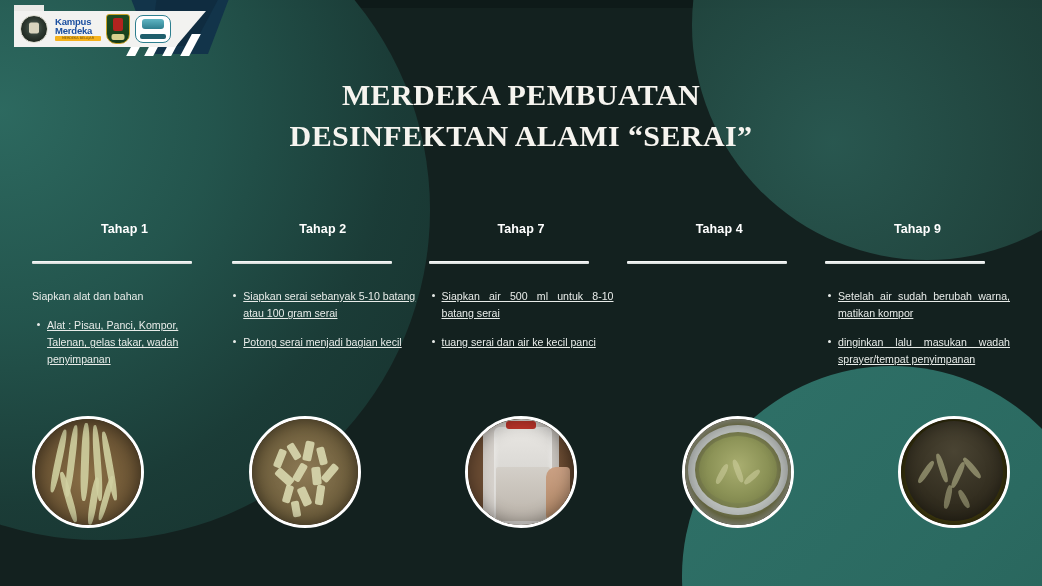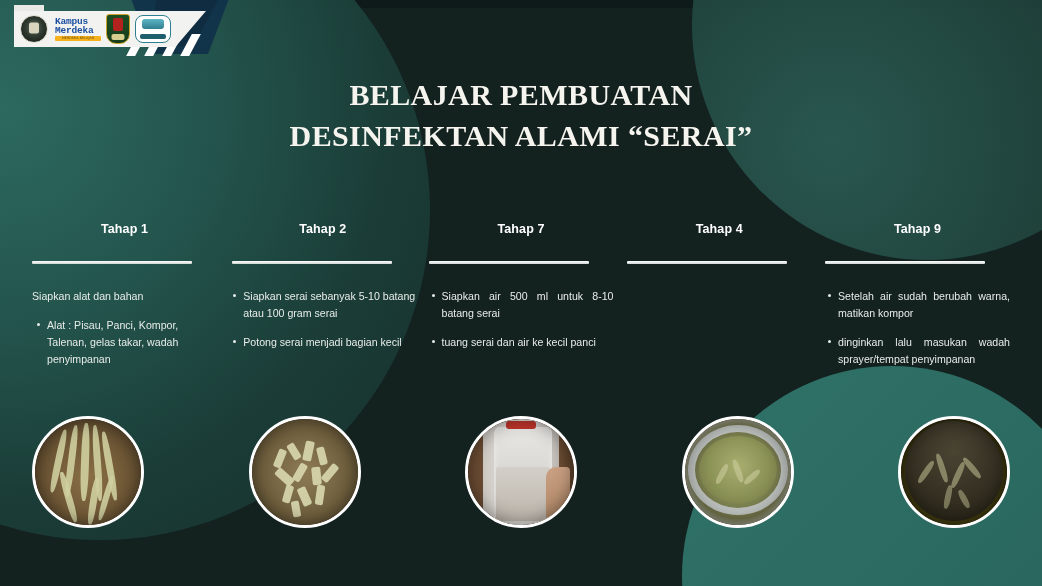--- a/index.html
+++ b/index.html
@@ -95,21 +95,21 @@
     content:"";position:absolute;left:50%;top:48%;
     transform:translate(-50%,-50%);
     width:10px;height:11px;border-radius:2px;
     background:#d9d4bd;
   }
   .km-text{
     display:flex;flex-direction:column;justify-content:center;
     margin-left:2px;line-height:.95;
   }
   .km-l1,.km-l2{
-    font-family:Liberation Mono, monospace;
+    font-family:Liberation Sans, sans-serif;
     font-weight:bold;font-size:9.5px;color:#1b4fa0;
     letter-spacing:-.2px;
   }
   .km-bar{
     margin-top:1px;height:5px;width:46px;
     background:linear-gradient(90deg,#f5b21c 0%,#f5b21c 100%);
     border-radius:1px;
     font-size:3.4px;color:#6b4a05;
     display:flex;align-items:center;justify-content:center;
     font-family:"DejaVu Sans", sans-serif;
@@ -205,20 +205,21 @@
     font-family:"Liberation Sans", sans-serif;
   }
   .lead{margin:0 0 1px 0;}
   ul.bullets{
     margin:0;padding-left:13px;
     list-style:none;
   }
   ul.bullets li{
     position:relative;
     margin:12px 0 1px 0;
+    text-decoration:underline;
   }
   ul.bullets li:before{
     content:"";
     position:absolute;left:-10px;top:6px;
     width:3px;height:3px;border-radius:50%;
     background:#e8ece9;
   }
   ul.bullets.nested{padding-left:15px;margin-top:1px;}
   .justify{text-align:justify;}
 
@@ -319,21 +320,21 @@
         <span class="km-l1">Kampus</span>
         <span class="km-l2">Merdeka</span>
         <span class="km-bar">MERDEKA BELAJAR</span>
       </div>
     </div>
     <div class="crest"></div>
     <div class="badge"></div>
   </div>
 
   <div class="title">
-    <span class="l1">BELAJAR PEMBUATAN</span>
+    <span class="l1">MERDEKA PEMBUATAN</span>
     <span class="l2">DESINFEKTAN ALAMI “SERAI”</span>
   </div>
 
   <div class="steps">
 
     <div class="step">
       <div class="step-title">Tahap 1</div>
       <div class="step-rule"></div>
       <div class="step-body">
         <p class="lead">Siapkan alat dan bahan</p>

